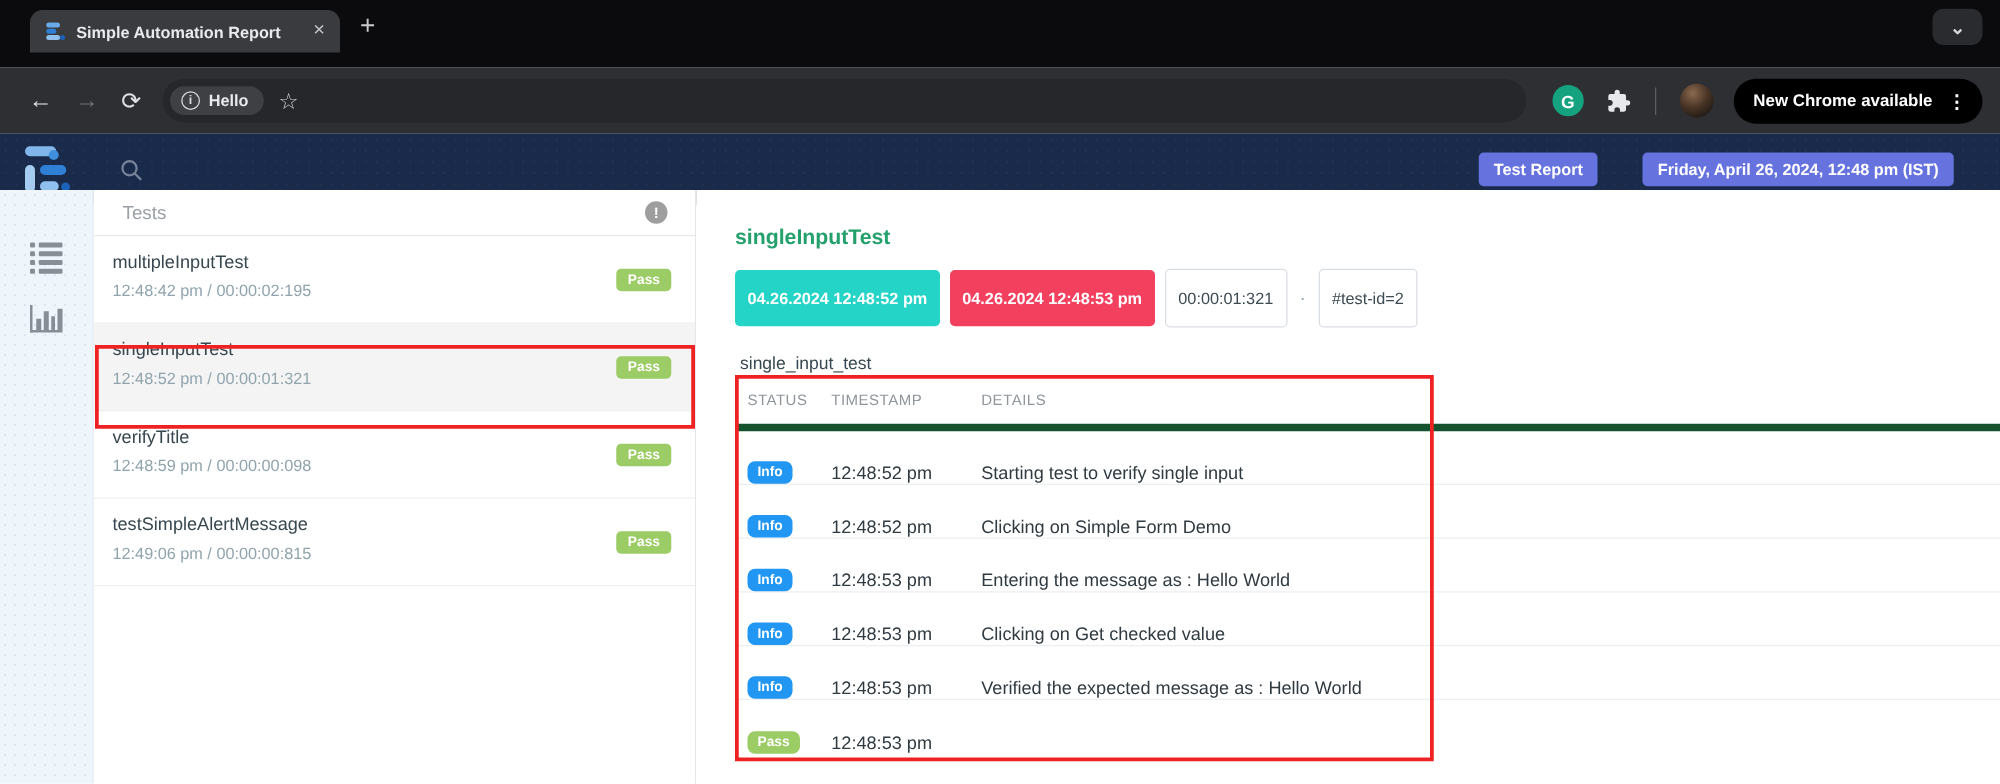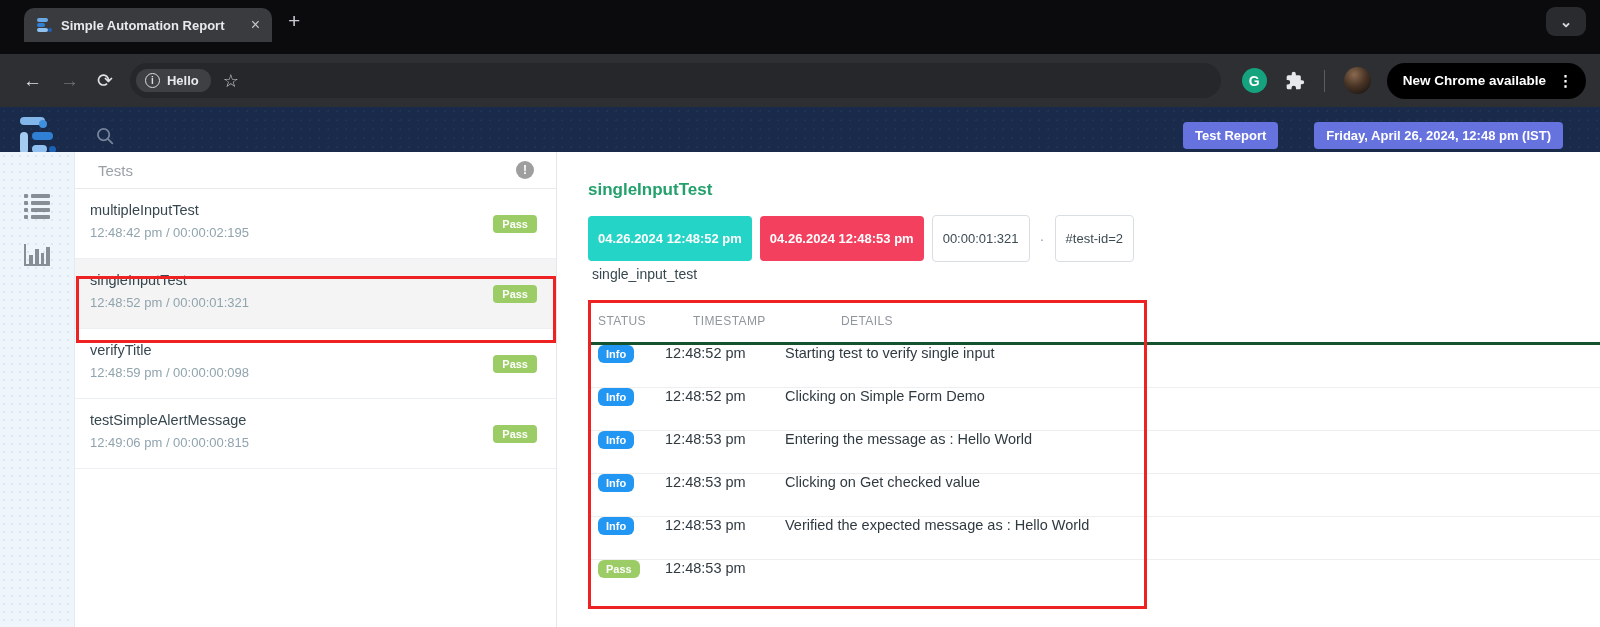--- a/index.html
+++ b/index.html
@@ -90,26 +90,26 @@
 
   
   .main { position:absolute; left:557px; top:152px; right:0; bottom:0; background:#fff; padding:28px 0 0 31px; }
   .d-title { color:#23a06b; font-size:17px; font-weight:bold; }
   .d-badges { display:flex; align-items:center; gap:8px; margin-top:15px; }
   .db { font-size:13px; font-weight:bold; padding:15px 10px; border-radius:4px; white-space:nowrap; }
   .db-start { background:#24d4c7; color:#fff; }
   .db-end { background:#f4405f; color:#fff; }
   .db-outline { border:1px solid #d9dee3; color:#3c4a52; font-weight:normal; background:#fff; }
   .d-dot { color:#90a4ae; font-size:15px; margin:0 2px; }
-  .d-tag { margin-top:4px; font-size:14px; color:#37474f; padding-left:4px; }
+  .d-tag { margin-top:20px; font-size:14px; color:#37474f; padding-left:4px; }
 
   .log-table { position:absolute; left:31px; right:0; top:148px; }
-  .lt-head { height:45px; display:flex; align-items:center; border-bottom:3px solid #14532d;
-             color:#8f969c; font-size:12px; letter-spacing:0.4px;gap:28px; }
-  .lt-row { height:43px; display:flex; align-items:flex-start; border-bottom:1px solid #eceeef;
+  .lt-head { height:45px; display:flex; align-items:center; border-bottom:6px solid #14532d;
+             color:#8f969c; font-size:12px; letter-spacing:0.4px; }
+  .lt-row { height:43px; display:flex; align-items:flex-end; border-bottom:1px solid #eceeef;
             font-size:14.5px; color:#303a41; }
   .lt-row.last { border-bottom:none; }
   .col-status { width:77px; padding-left:10px; flex:0 0 77px; }
   .col-time { width:120px; flex:0 0 120px; }
   .col-details { flex:1; }
   .st-badge { display:inline-block; color:#fff; font-size:11px; font-weight:bold; padding:3px 8px; border-radius:6px; }
   .st-info { background:#2196f3; }
   .st-pass { background:#9ccc65; }
 
   

